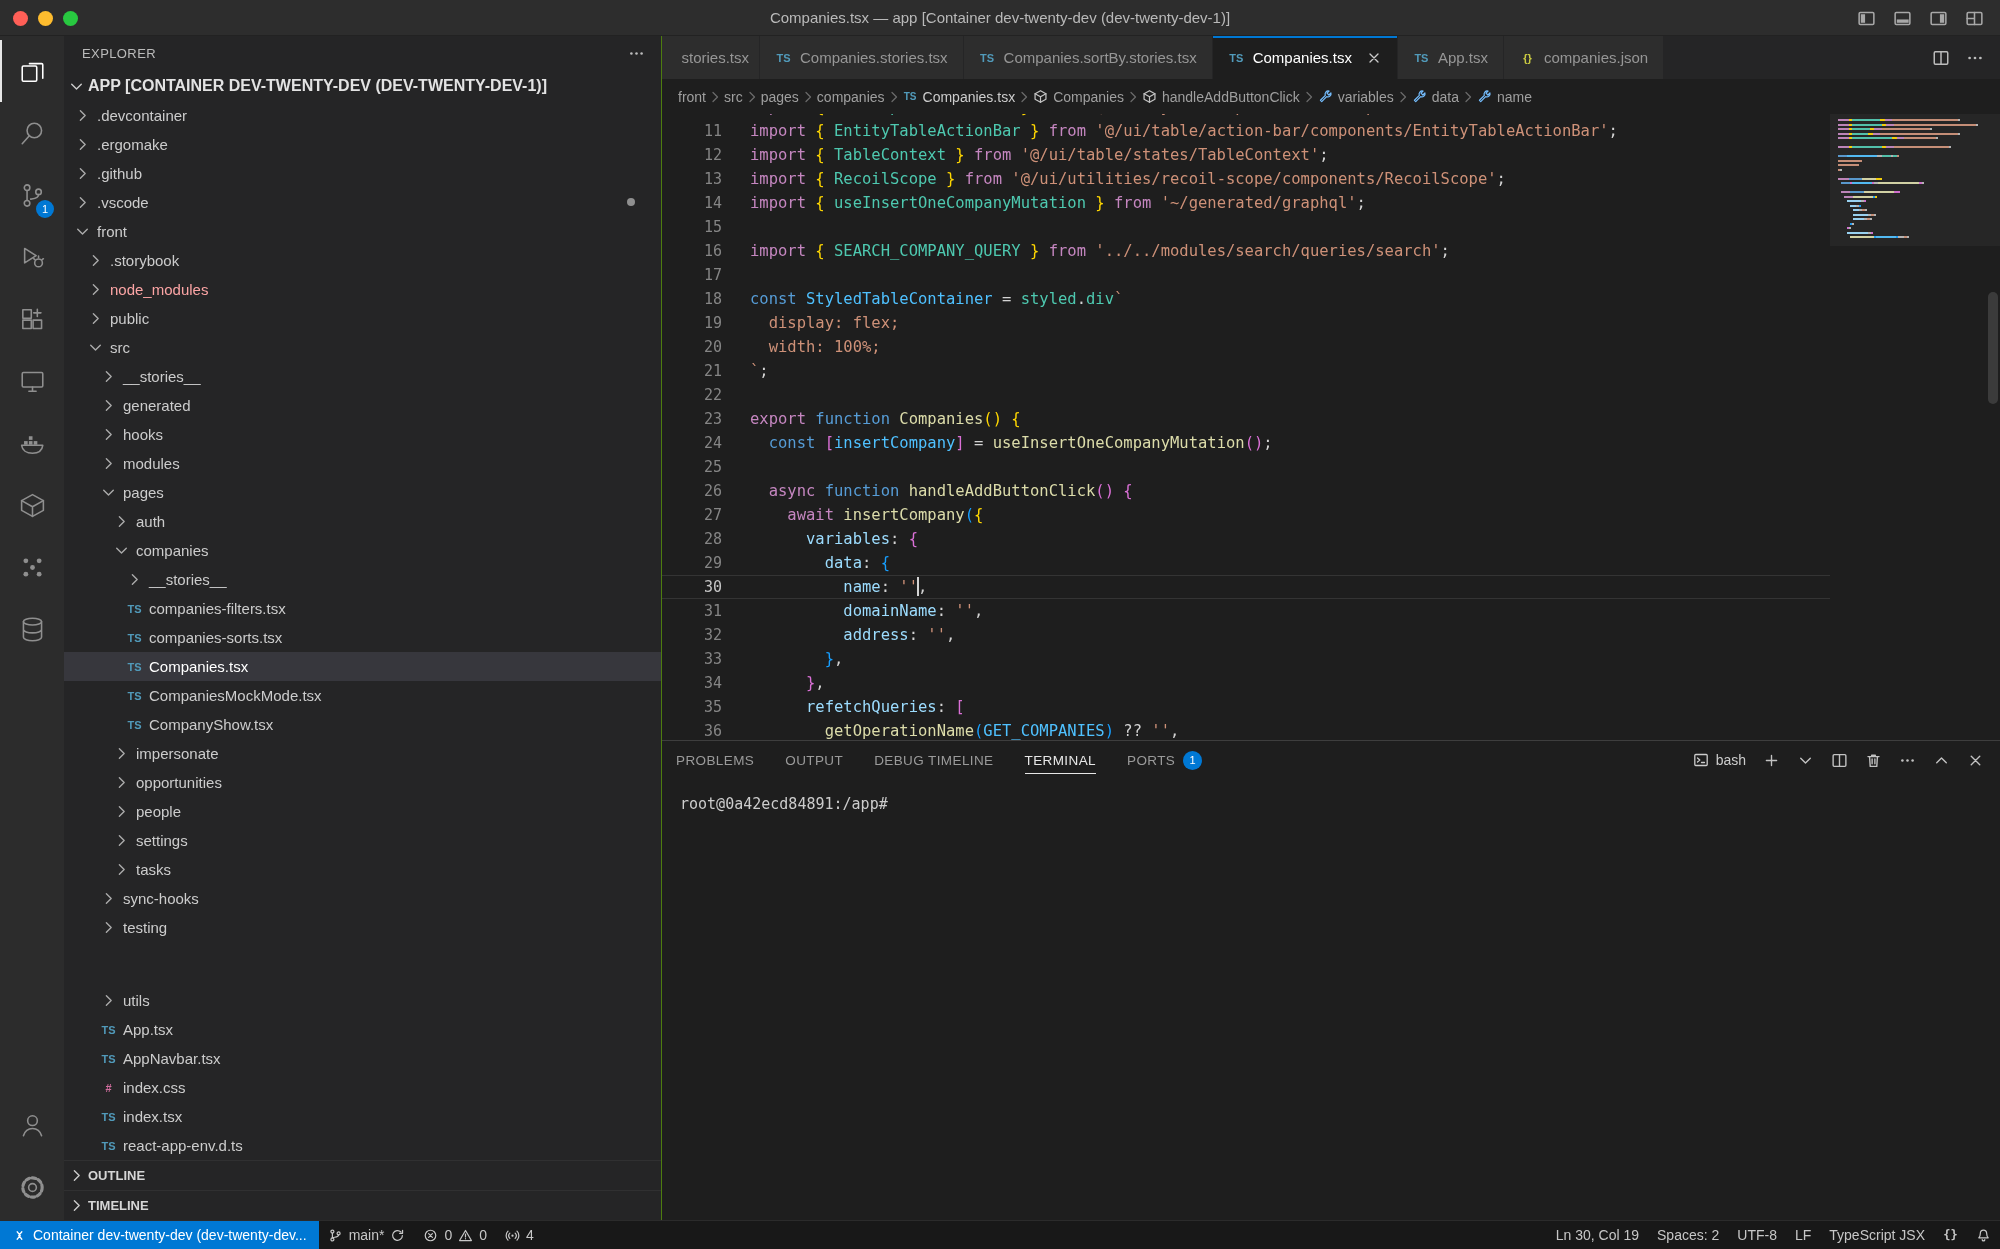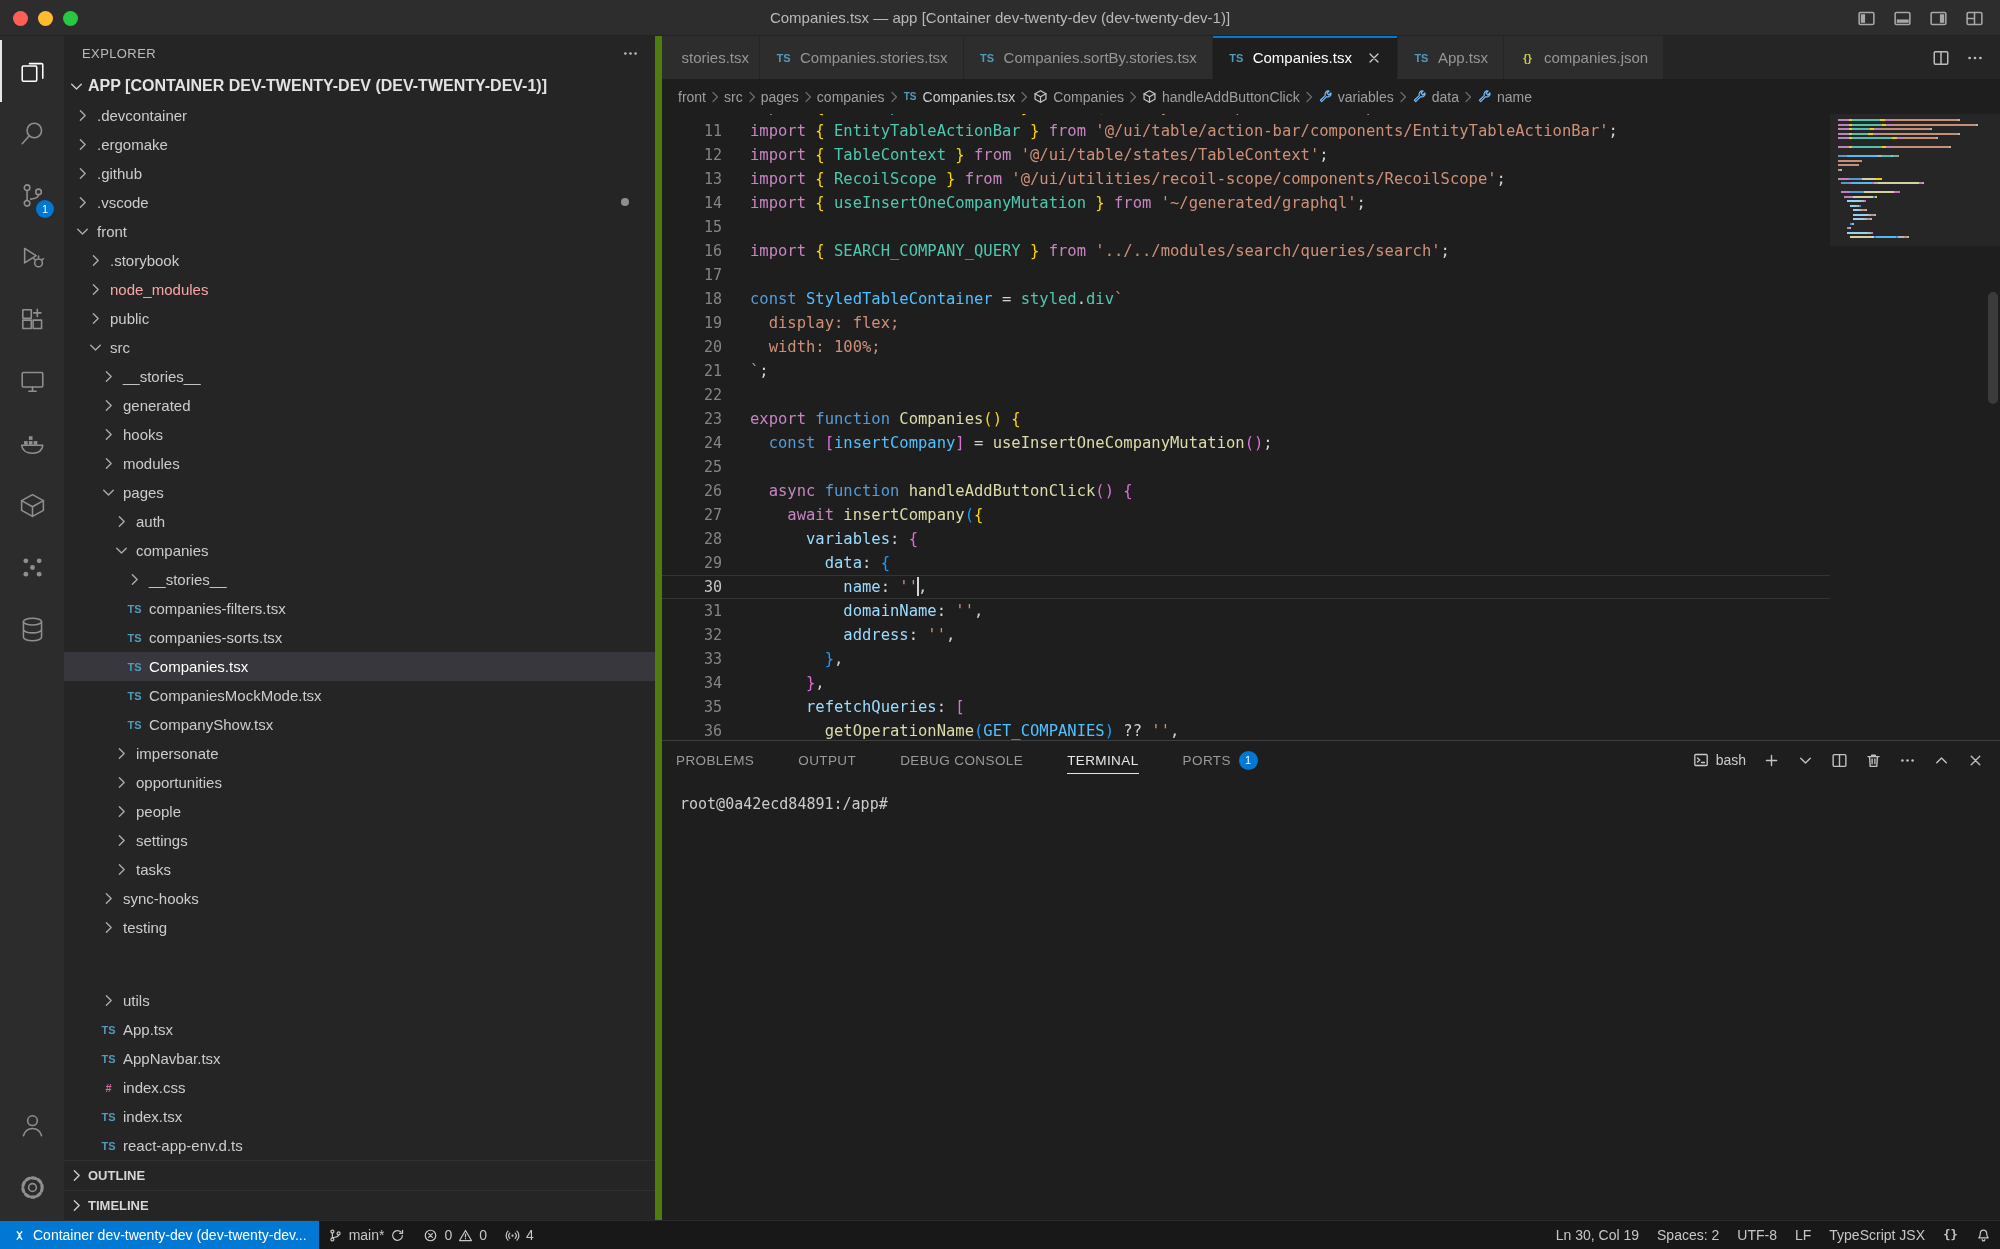--- a/index.html
+++ b/index.html
@@ -28,21 +28,21 @@
 
   
   .activitybar { width:64px; background:#2c2c2c; display:flex; flex-direction:column; justify-content:space-between; flex:none; padding:4px 0 2px 0; }
   .ab-group { display:flex; flex-direction:column; }
   .ab-item { width:64px; height:62px; display:flex; align-items:center; justify-content:center; color:#8f8f8f; position:relative; cursor:pointer; }
   .ab-item .icon { width:29px; height:29px; }
   .ab-item.active { color:#ffffff; box-shadow:inset 2px 0 0 #e7e7e7; }
   .ab-badge { position:absolute; bottom:8px; right:10px; min-width:18px; height:18px; border-radius:9px; background:#0078d4; color:#fff; font-size:11px; display:flex; align-items:center; justify-content:center; padding:0 4px; }
 
   
-  .sidebar { width:598px; background:#252526; color:#cccccc; display:flex; flex-direction:column; flex:none; border-right:7px solid #4d7c0f; }
+  .sidebar { width:598px; background:#252526; color:#cccccc; display:flex; flex-direction:column; flex:none; border-right:1px solid #4d7c0f; }
   .sb-header { height:35px; flex:none; display:flex; align-items:center; justify-content:space-between; padding:0 16px 0 18px; font-size:13px; color:#bbbbbb; letter-spacing:.4px; }
   .sb-header .icon { width:17px; height:17px; color:#bdbdbd; }
   .sb-project { height:30px; flex:none; display:flex; align-items:center; gap:3px; font-weight:700; font-size:16px; color:#e3e3e3; padding:0 4px; }
   .sb-project .icon { width:17px; height:17px; color:#cccccc; }
   .tree { flex:1; overflow:hidden; font-size:15px; }
   .trow { height:29px; display:flex; align-items:center; gap:6px; position:relative; cursor:pointer; color:#cccccc; white-space:nowrap; }
   .trow .icon { width:17px; height:17px; color:#ababab; }
   .trow.selected { background:#37373d; color:#ffffff; }
   .trow.dim .tlabel { color:#fca5a5; }
   .tdot { width:8px; height:8px; border-radius:50%; background:#8f8f8f; position:absolute; right:26px; top:10px; }
@@ -88,21 +88,21 @@
 
   .minimap { width:170px; flex:none; padding:4px 8px 0 8px; position:relative; background:#1e1e1e; cursor:pointer; }
   .mm-view { position:absolute; left:0; right:0; top:0; height:132px; background:rgba(121,121,121,.10); }
   .mm-line { height:4.5px; display:flex; align-items:center; overflow:hidden; }
   .mm-line span { height:2.4px; flex:none; display:inline-block; }
   .scroll-thumb { position:absolute; right:2px; top:178px; width:10px; height:112px; background:rgba(121,121,121,.32); border-radius:5px; }
 
   
   .panel { height:480px; flex:none; border-top:1px solid #3e3e3e; display:flex; flex-direction:column; background:#1e1e1e; }
   .panel-header { height:38px; flex:none; display:flex; align-items:center; justify-content:space-between; padding:0 16px 0 14px; }
-  .panel-tabs { display:flex; gap:44px; font-size:13.5px; letter-spacing:.4px; color:#9a9a9a; height:38px; }
+  .panel-tabs { display:flex; gap:31px; font-size:13.5px; letter-spacing:.4px; color:#9a9a9a; height:38px; }
   .ptab { display:flex; align-items:center; gap:8px; position:relative; cursor:pointer; }
   .ptab.active { color:#e7e7e7; }
   .ptab.active::after { content:''; position:absolute; bottom:5px; left:0; right:0; height:1px; background:#e7e7e7; }
   .pbadge { min-width:19px; height:19px; border-radius:10px; background:#0078d4; color:#fff; font-size:11px; display:flex; align-items:center; justify-content:center; padding:0 4px; }
   .panel-actions { display:flex; align-items:center; gap:17px; color:#c2c2c2; }
   .shell { display:flex; align-items:center; gap:7px; font-size:14px; color:#cccccc; cursor:pointer; }
   .shell .icon { width:16px; height:16px; }
   .pa-icon { width:17px; height:17px; cursor:pointer; }
   .terminal { flex:1; padding:16px 18px; font-family:"DejaVu Sans Mono",monospace; font-size:15px; color:#cccccc; cursor:text; }
 
@@ -913,21 +913,21 @@
       <div class="panel">
         <div class="panel-header">
           <div class="panel-tabs" id="panel-tabs">
               <div class="ptab">
                 <span>PROBLEMS</span>
               </div>
               <div class="ptab">
                 <span>OUTPUT</span>
               </div>
               <div class="ptab">
-                <span>DEBUG CONSOLE</span>
+                <span>DEBUG TIMELINE</span>
               </div>
               <div class="ptab active">
                 <span>TERMINAL</span>
               </div>
               <div class="ptab">
                 <span>PORTS</span>
                 <span class="pbadge">1</span>
               </div>
             </div>
           <div class="panel-actions" id="panel-actions">

